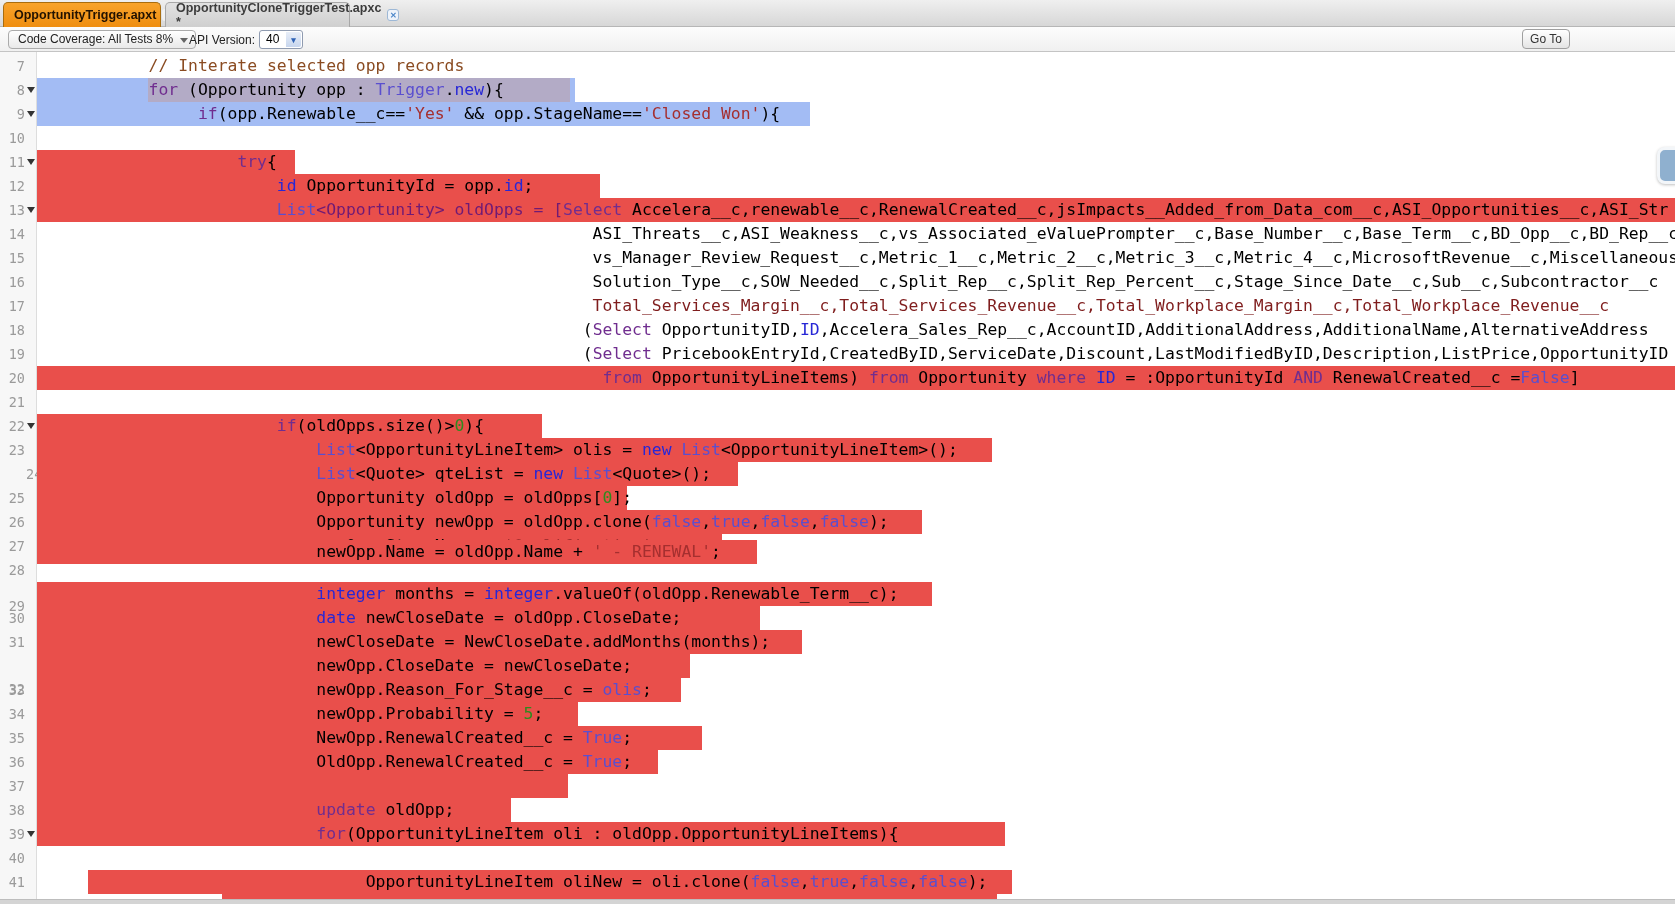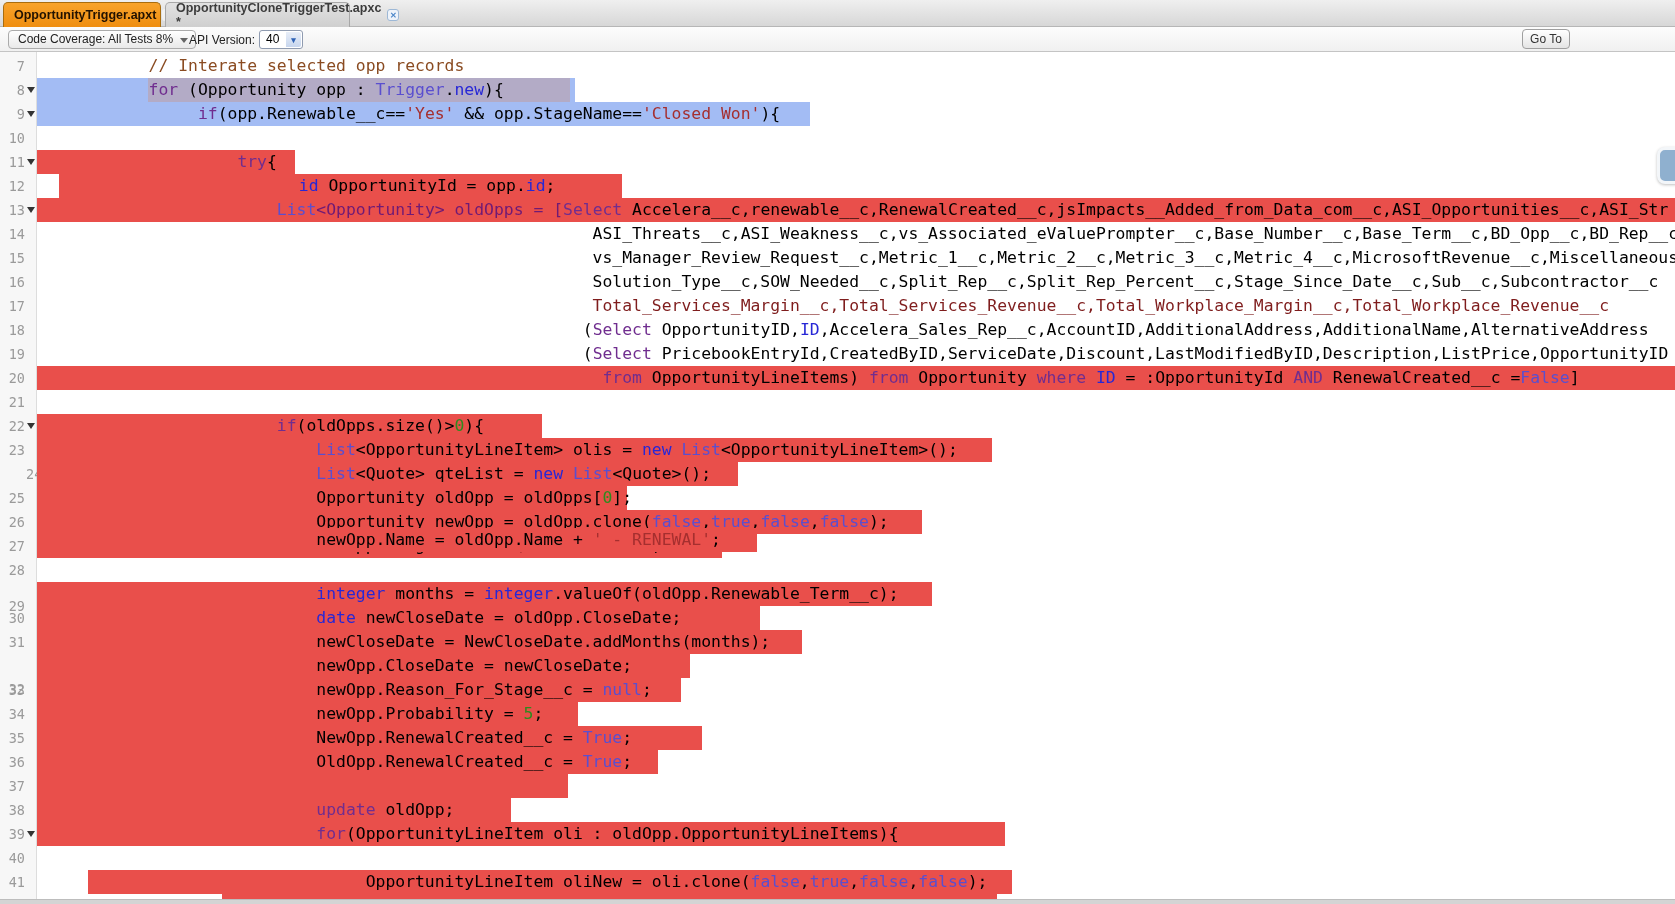--- a/index.html
+++ b/index.html
@@ -153,21 +153,21 @@
         <span class="band b-blue" style="left: 0px; width: 773px;"></span>
         <span class="txt">                <span style="color: rgb(112, 45, 143);">if</span><span style="color: rgb(0, 0, 0);">(opp.Renewable__c==</span><span style="color: rgb(165, 47, 47);">'Yes'</span><span style="color: rgb(0, 0, 0);"> &amp;&amp; opp.StageName==</span><span style="color: rgb(165, 47, 47);">'Closed Won'</span><span style="color: rgb(0, 0, 0);">){</span></span>
       </div>
       <div class="row" style="top: 74px;">
         <span class="txt"></span>
       </div>
       <div class="row" style="top: 98px;">
         <span class="band b-red" style="left: 0px; width: 258px;"></span>
         <span class="txt">                    <span style="color: rgb(112, 45, 143);">try</span><span style="color: rgb(0, 0, 0);">{</span></span>
       </div>
-      <div class="row" style="top: 122px; margin-left: 22px;">
+      <div class="row" style="top: 122px;">
         <span class="band b-red" style="left: 0px; width: 563px;"></span>
         <span class="txt">                        <span style="color: rgb(39, 39, 214);">id</span><span style="color: rgb(0, 0, 0);"> OpportunityId = opp.</span><span style="color: rgb(39, 39, 214);">id</span><span style="color: rgb(0, 0, 0);">;</span></span>
       </div>
       <div class="row" style="top: 146px;">
         <span class="band b-red" style="left: 0px; width: 1638px;"></span>
         <span class="txt">                        <span style="color: rgb(90, 79, 207);">List</span><span style="color: #701a75;">&lt;Opportunity&gt; oldOpps = [</span><span style="color: rgb(112, 45, 143);">Select</span><span style="color: rgb(0, 0, 0);"> Accelera__c,renewable__c,RenewalCreated__c,jsImpacts__Added_from_Data_com__c,ASI_Opportunities__c,ASI_Str</span></span>
       </div>
       <div class="row" style="top: 170px;">
         <span class="txt">                                                        <span style="color: rgb(0, 0, 0);">ASI_Threats__c,ASI_Weakness__c,vs_Associated_eValuePrompter__c,Base_Number__c,Base_Term__c,BD_Opp__c,BD_Rep__c</span></span>
       </div>
@@ -210,21 +210,21 @@
         <span class="txt">                            <span style="color: rgb(0, 0, 0);">Opportunity oldOpp = oldOpps[</span><span style="color: rgb(46, 139, 30);">0</span><span style="color: rgb(0, 0, 0);">];</span></span>
       </div>
       <div class="row" style="top: 458px;">
         <span class="band b-red" style="left: 0px; width: 885px;"></span>
         <span class="txt">                            <span style="color: rgb(0, 0, 0);">Opportunity newOpp = oldOpp.clone(</span><span style="color: rgb(90, 79, 207);">false</span><span style="color: rgb(0, 0, 0);">,</span><span style="color: rgb(90, 79, 207);">true</span><span style="color: rgb(0, 0, 0);">,</span><span style="color: rgb(90, 79, 207);">false</span><span style="color: rgb(0, 0, 0);">,</span><span style="color: rgb(90, 79, 207);">false</span><span style="color: rgb(0, 0, 0);">);</span></span>
       </div>
       <div class="row" style="top: 482px;">
         <span class="band b-red" style="left: 0px; width: 685px;"></span>
         <span class="txt">                            <span style="color: rgb(0, 0, 0);">newOpp.StageName = </span><span style="color: rgb(165, 47, 47);">'Qualification'</span><span style="color: rgb(0, 0, 0);">;</span></span>
       </div>
-      <div class="row" style="top: 476px; text-decoration: underline;">
+      <div class="row" style="top: 488px; text-decoration: underline;">
         <span class="band b-red" style="left: 0px; width: 720px;"></span>
         <span class="txt">                            <span style="color: rgb(0, 0, 0);">newOpp.Name = oldOpp.Name + </span><span style="color: rgb(165, 47, 47);">' - RENEWAL'</span><span style="color: rgb(0, 0, 0);">;</span></span>
       </div>
       <div class="row" style="top: 530px;">
         <span class="band b-red" style="left: 0px; width: 895px;"></span>
         <span class="txt">                            <span style="color: rgb(39, 39, 214);">integer</span><span style="color: rgb(0, 0, 0);"> months = </span><span style="color: rgb(39, 39, 214);">integer</span><span style="color: rgb(0, 0, 0);">.valueOf(oldOpp.Renewable_Term__c);</span></span>
       </div>
       <div class="row" style="top: 554px;">
         <span class="band b-red" style="left: 0px; width: 723px;"></span>
         <span class="txt">                            <span style="color: rgb(39, 39, 214);">date</span><span style="color: rgb(0, 0, 0);"> newCloseDate = oldOpp.CloseDate;</span></span>
@@ -232,21 +232,21 @@
       <div class="row" style="top: 578px;">
         <span class="band b-red" style="left: 0px; width: 765px;"></span>
         <span class="txt">                            <span style="color: rgb(0, 0, 0);">newCloseDate = NewCloseDate.addMonths(months);</span></span>
       </div>
       <div class="row" style="top: 602px;">
         <span class="band b-red" style="left: 0px; width: 653px;"></span>
         <span class="txt">                            <span style="color: rgb(0, 0, 0);">newOpp.CloseDate = newCloseDate;</span></span>
       </div>
       <div class="row" style="top: 626px;">
         <span class="band b-red" style="left: 0px; width: 644px;"></span>
-        <span class="txt">                            <span style="color: rgb(0, 0, 0);">newOpp.Reason_For_Stage__c = </span><span style="color: rgb(90, 79, 207);">null</span><span style="color: rgb(0, 0, 0);">;</span></span>
+        <span class="txt">                            <span style="color: rgb(0, 0, 0);">newOpp.Reason_For_Stage__c = </span><span style="color: rgb(90, 79, 207);">olis</span><span style="color: rgb(0, 0, 0);">;</span></span>
       </div>
       <div class="row" style="top: 650px;">
         <span class="band b-red" style="left: 0px; width: 541px;"></span>
         <span class="txt">                            <span style="color: rgb(0, 0, 0);">newOpp.Probability = </span><span style="color: rgb(46, 139, 30);">5</span><span style="color: rgb(0, 0, 0);">;</span></span>
       </div>
       <div class="row" style="top: 674px;">
         <span class="band b-red" style="left: 0px; width: 665px;"></span>
         <span class="txt">                            <span style="color: rgb(0, 0, 0);">NewOpp.RenewalCreated__c = </span><span style="color: rgb(90, 79, 207);">True</span><span style="color: rgb(0, 0, 0);">;</span></span>
       </div>
       <div class="row" style="top: 698px;">

